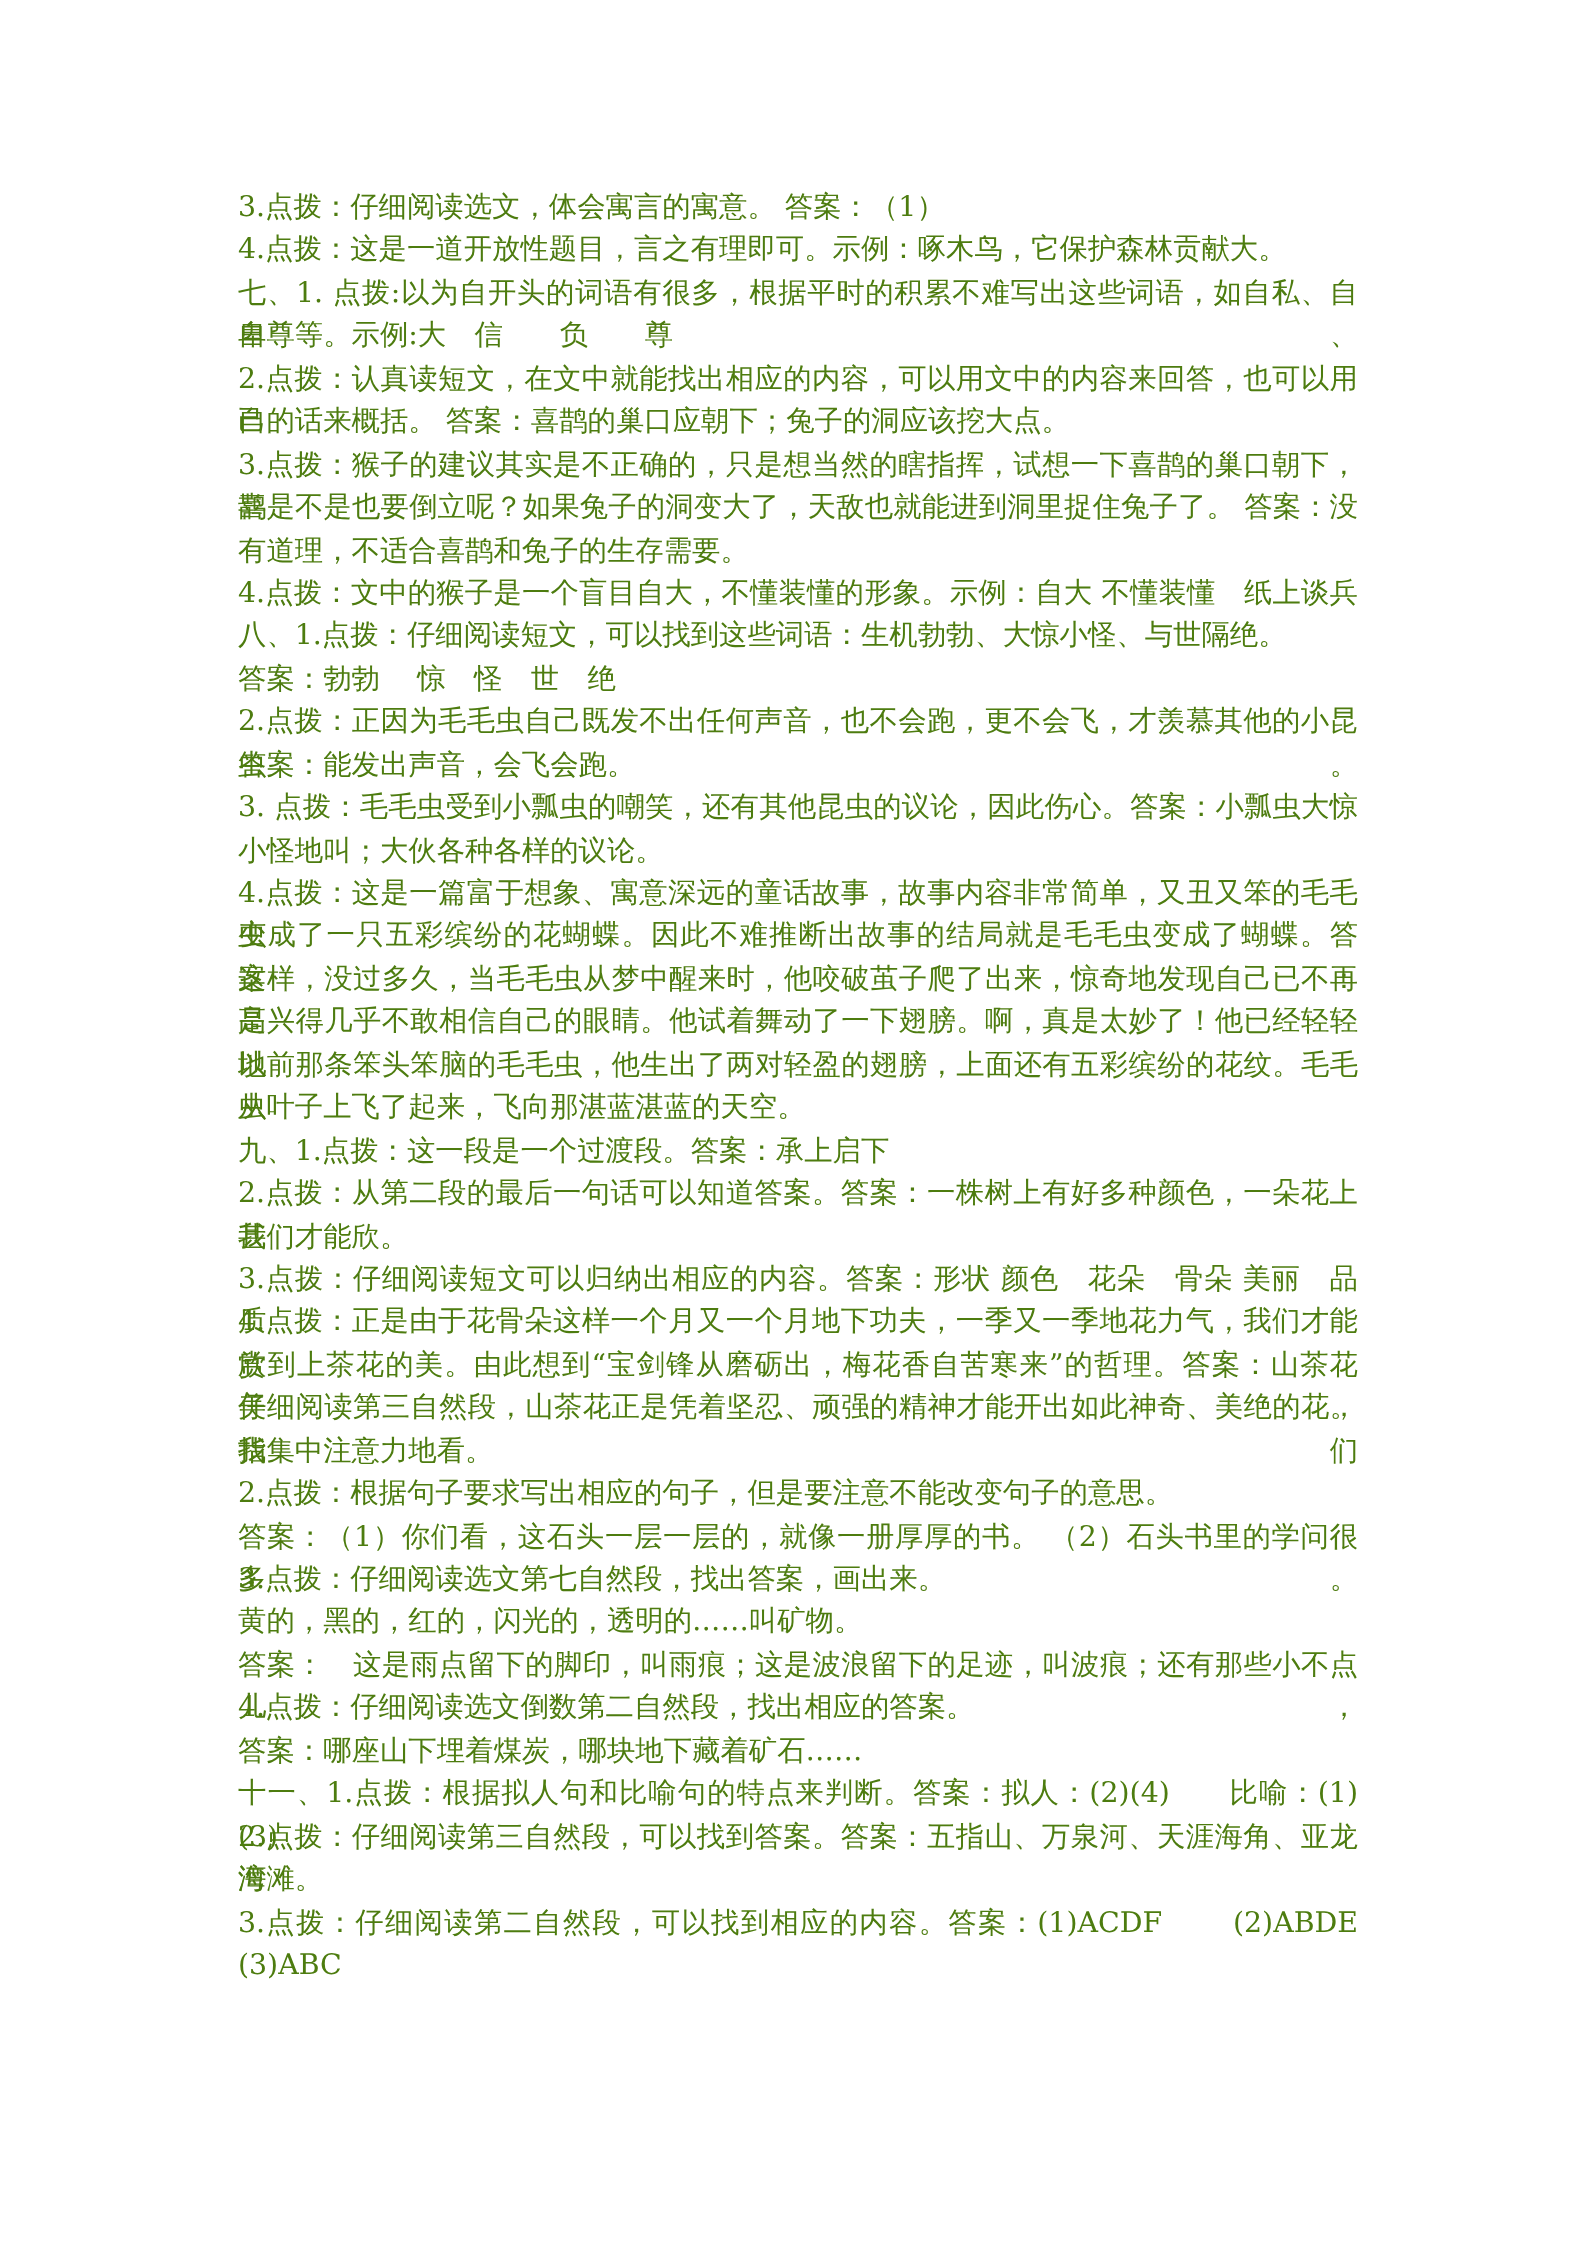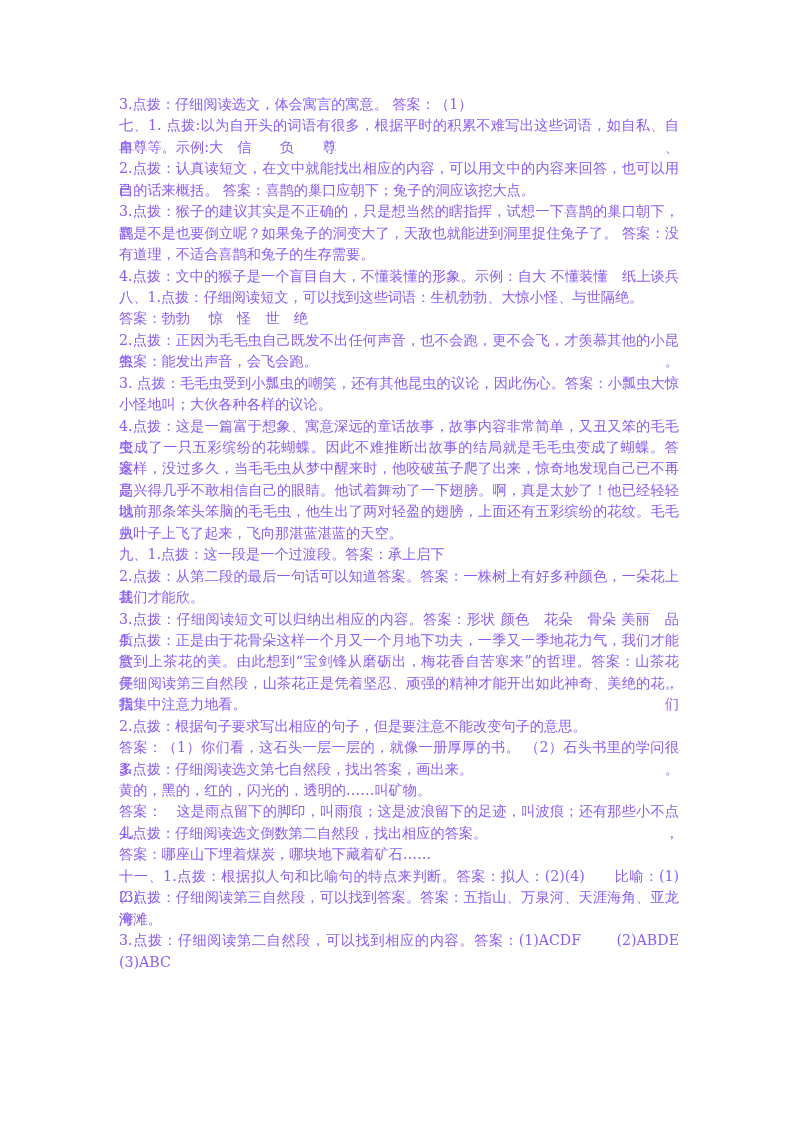--- a/index.html
+++ b/index.html
@@ -6,41 +6,42 @@
   body { width: 793px; height: 1122px; position: relative; overflow: hidden; }
   .page {
     position: absolute; left: 0; top: 0; width: 793px; height: 1122px;
     background: #ffffff;
   }
   .content {
     position: absolute; left: 119px; top: 94px; width: 560px;
     font-family: "DejaVu Serif", "Liberation Serif", serif;
     font-size: 14.2px;
     line-height: 21.45px;
-    color: #8b5cf6;
+    color: #4d7c0f;
   }
   .line {
     display: block;
     white-space: pre;
     height: 21.45px;
     overflow: visible;
   }
   .line.justify {
     text-align: justify;
     text-align-last: justify;
     white-space: normal;
     width: 560px;
   }
 </style>
 </head>
 <body>
 
 <div class="page">
   <div class="content" id="content">
       <div class="line">3.点拨：仔细阅读选文，体会寓言的寓意。 答案：（1）</div>
+      <div class="line">4.点拨：这是一道开放性题目，言之有理即可。示例：啄木鸟，它保护森林贡献大。</div>
       <div class="line justify">七、1. 点拨:以为自开头的词语有很多，根据平时的积累不难写出这些词语，如自私、自卑、</div>
       <div class="line">自尊等。示例:大　信　　负　　尊</div>
       <div class="line justify">2.点拨：认真读短文，在文中就能找出相应的内容，可以用文中的内容来回答，也可以用自</div>
       <div class="line">己的话来概括。 答案：喜鹊的巢口应朝下；兔子的洞应该挖大点。</div>
       <div class="line justify">3.点拨：猴子的建议其实是不正确的，只是想当然的瞎指挥，试想一下喜鹊的巢口朝下，喜</div>
       <div class="line justify">鹊是不是也要倒立呢？如果兔子的洞变大了，天敌也就能进到洞里捉住兔子了。 答案：没</div>
       <div class="line">有道理，不适合喜鹊和兔子的生存需要。</div>
       <div class="line justify">4.点拨：文中的猴子是一个盲目自大，不懂装懂的形象。示例：自大 不懂装懂　纸上谈兵</div>
       <div class="line">八、1.点拨：仔细阅读短文，可以找到这些词语：生机勃勃、大惊小怪、与世隔绝。</div>
       <div class="line">答案：勃勃　 惊　怪　世　绝</div>

